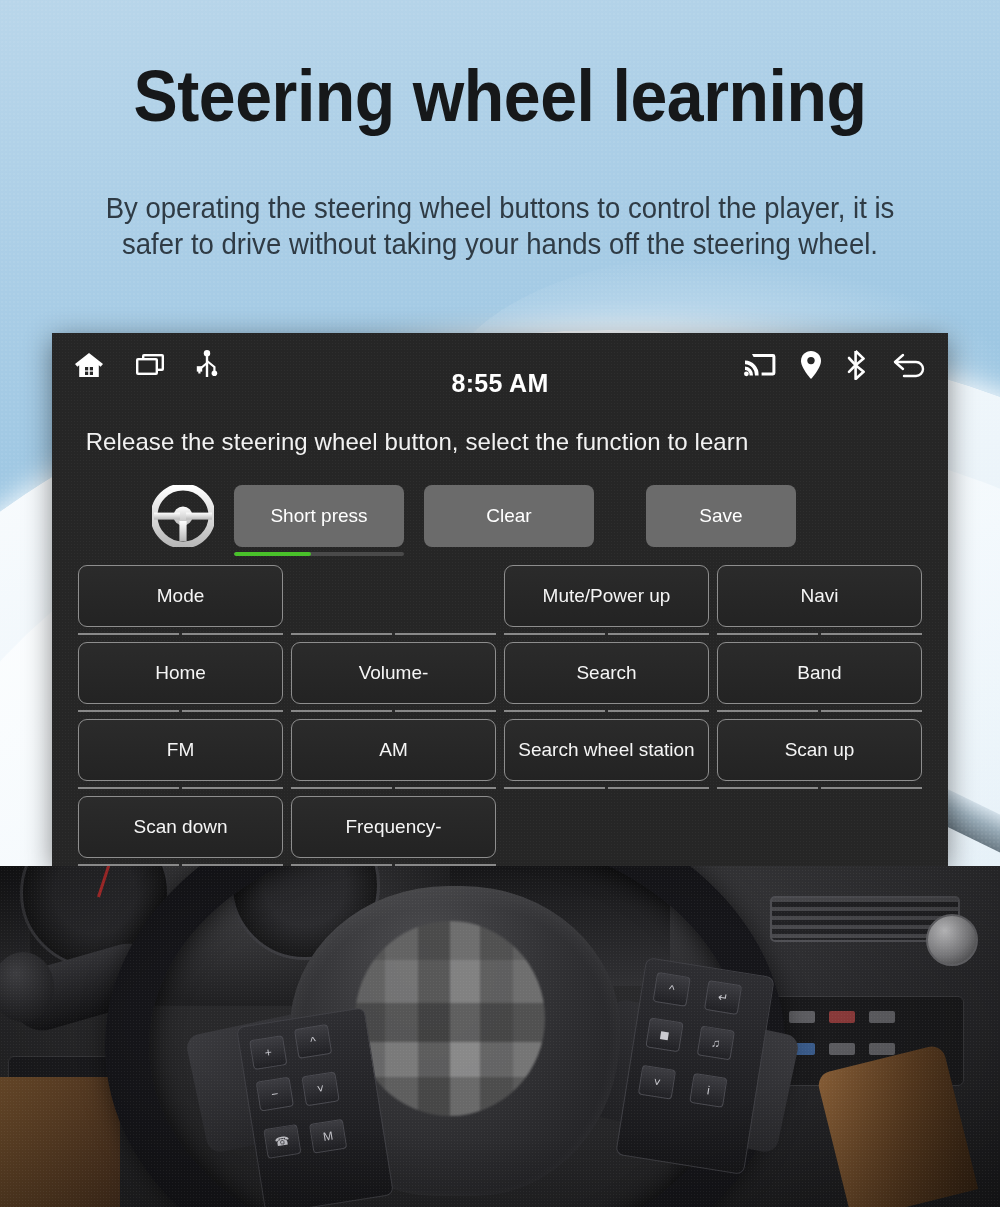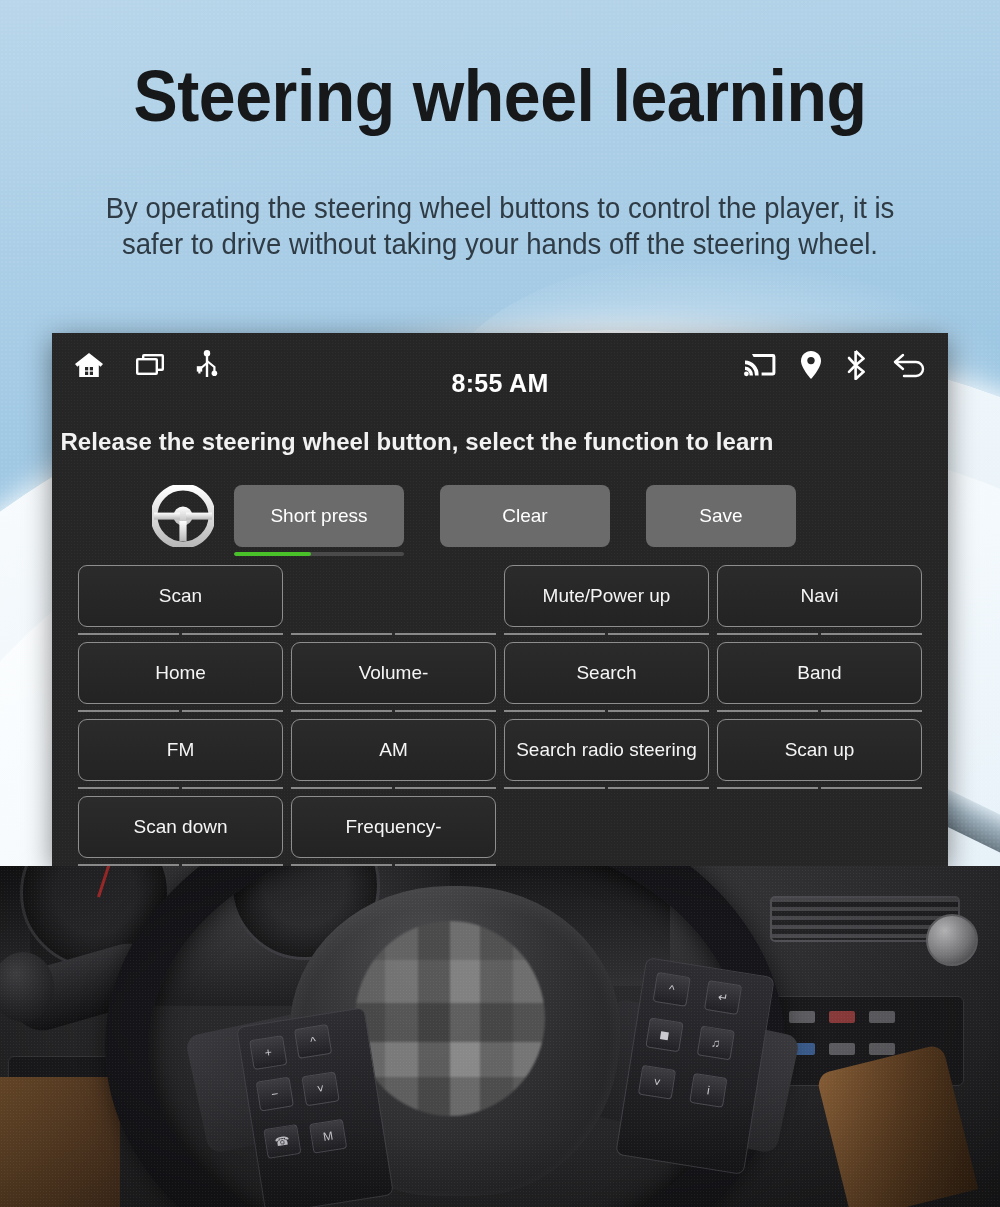--- a/index.html
+++ b/index.html
@@ -79,34 +79,34 @@
   .clock{
     position:absolute; left:0; top:0; width:896px; height:68px;
     display:flex; align-items:center; justify-content:center;
     color:#ffffff; font-size:25px; font-weight:bold; letter-spacing:.3px;margin-top:16px;
   }
   .ic{ display:block; }
 
   
   .instruction{
     position:absolute; left:0; top:95px; width:730px; text-align:center;
-    color:#f2f2f2; font-size:24px; font-weight:700; letter-spacing:.1px;
+    color:#f2f2f2; font-size:24px; font-weight:400; letter-spacing:.1px;
   }
 
   
   .actionrow{ position:absolute; left:0; top:152px; width:896px; height:70px;padding-left:32px; }
   .wheelicon{ position:absolute; left:100px; top:0; width:62px; height:62px; }
   .abtn{
     position:absolute; top:0; height:62px; border-radius:8px;
     background:#6b6b6b;
     display:flex; align-items:center; justify-content:center;
     color:#ffffff; font-size:19px;
   }
   .abtn.b1{ left:182px; width:170px; }
-  .abtn.b2{ left:388px; width:170px; }
+  .abtn.b2{ left:372px; width:170px; }
   .abtn.b3{ left:594px; width:150px; }
   .progress{
     position:absolute; left:182px; top:67px; width:170px; height:4px;
     background:#4a4a4a; border-radius:2px; overflow:hidden;
   }
   .progress > i{ display:block; height:100%; background:#49c22a; border-radius:2px; }
 
   
   .grid{
     position:absolute; left:26px; top:232px; width:844px;
@@ -362,21 +362,21 @@
       <span>Clear</span>
     </div>
 
     <div class="abtn b3">
       <span>Save</span>
     </div>
   </div>
 
   <div class="grid" id="fngrid">
       <div class="cell">
-        <div class="gbtn">Scan</div>
+        <div class="gbtn">Mode</div>
         <div class="uline"></div>
       </div>
       <div class="cell">
         <div class="uline"></div>
       </div>
       <div class="cell">
         <div class="gbtn">Mute/Power up</div>
         <div class="uline"></div>
       </div>
       <div class="cell">
@@ -401,21 +401,21 @@
       </div>
       <div class="cell">
         <div class="gbtn">FM</div>
         <div class="uline"></div>
       </div>
       <div class="cell">
         <div class="gbtn">AM</div>
         <div class="uline"></div>
       </div>
       <div class="cell">
-        <div class="gbtn">Search radio steering</div>
+        <div class="gbtn">Search wheel station</div>
         <div class="uline"></div>
       </div>
       <div class="cell">
         <div class="gbtn">Scan up</div>
         <div class="uline"></div>
       </div>
       <div class="cell">
         <div class="gbtn">Scan down</div>
         <div class="uline"></div>
       </div>

